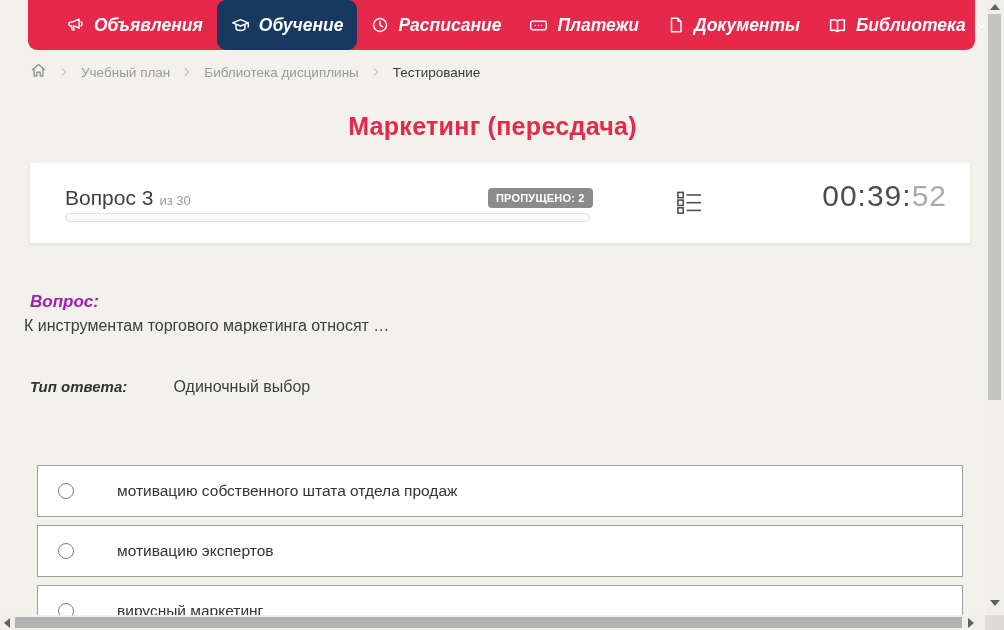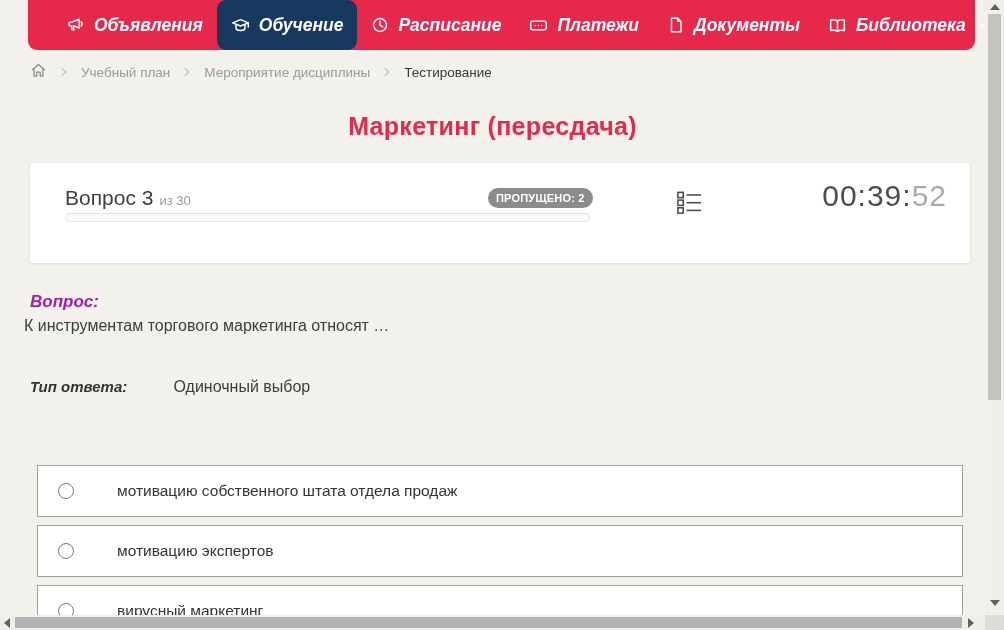--- a/index.html
+++ b/index.html
@@ -33,31 +33,31 @@
   .crumb{cursor:pointer;}
   .crumb.current{color:#3a3a3a;cursor:default;}
   .crumb-sep svg{display:block;}
   
   .page-title{
     position:absolute;left:0;top:112px;width:985px;text-align:center;
     color:#e6294b;font-size:25px;font-weight:700;letter-spacing:.3px;
   }
   
   .quiz-card{
-    position:absolute;left:30px;top:163px;width:940px;height:100px;
+    position:absolute;left:30px;top:163px;width:940px;height:80px;
     background:#ffffff;box-shadow:0 1px 3px rgba(0,0,0,.10);
   }
   .q-number{
     position:absolute;left:35px;top:23px;font-size:21px;color:#3f3f3f;
   }
   .q-of{font-size:13px;color:#9b9b9b;margin-left:6px;}
   .skip-badge{
     position:absolute;left:458px;top:25px;
     background:#8b8b8b;color:#fff;font-size:11px;font-weight:700;
-    padding:4px 8px;border-radius:10px;letter-spacing:.2px;
+    padding:4px 8px;border-radius:4px;letter-spacing:.2px;
   }
   .progress-track{
     position:absolute;left:35px;top:50px;width:523px;height:7px;
     background:#fbfbfb;border:1px solid #e2e2e2;border-radius:5px;overflow:hidden;
   }
   .progress-fill{height:100%;background:#d9d9d9;width:0%;}
   .qlist-btn{
     position:absolute;left:644px;top:26px;width:30px;height:30px;
     display:flex;align-items:center;justify-content:center;cursor:pointer;
   }
@@ -192,21 +192,21 @@
     <svg width="12" height="12" viewBox="0 0 20 20" fill="none" stroke="#c4c4c4" stroke-width="2.4" stroke-linecap="round" stroke-linejoin="round">
         <path d="M7 4.5 L13 10 L7 15.5"></path>
       </svg>
   </span>
   <span class="crumb">Учебный план</span>
   <span class="crumb-sep">
     <svg width="12" height="12" viewBox="0 0 20 20" fill="none" stroke="#c4c4c4" stroke-width="2.4" stroke-linecap="round" stroke-linejoin="round">
         <path d="M7 4.5 L13 10 L7 15.5"></path>
       </svg>
   </span>
-  <span class="crumb">Мероприятие дисциплины</span>
+  <span class="crumb">Библиотека дисциплины</span>
   <span class="crumb-sep">
     <svg width="12" height="12" viewBox="0 0 20 20" fill="none" stroke="#c4c4c4" stroke-width="2.4" stroke-linecap="round" stroke-linejoin="round">
         <path d="M7 4.5 L13 10 L7 15.5"></path>
       </svg>
   </span>
   <span class="crumb current">Тестирование</span>
 </div>
 
 <div class="page-title">Маркетинг (пересдача)</div>
 

